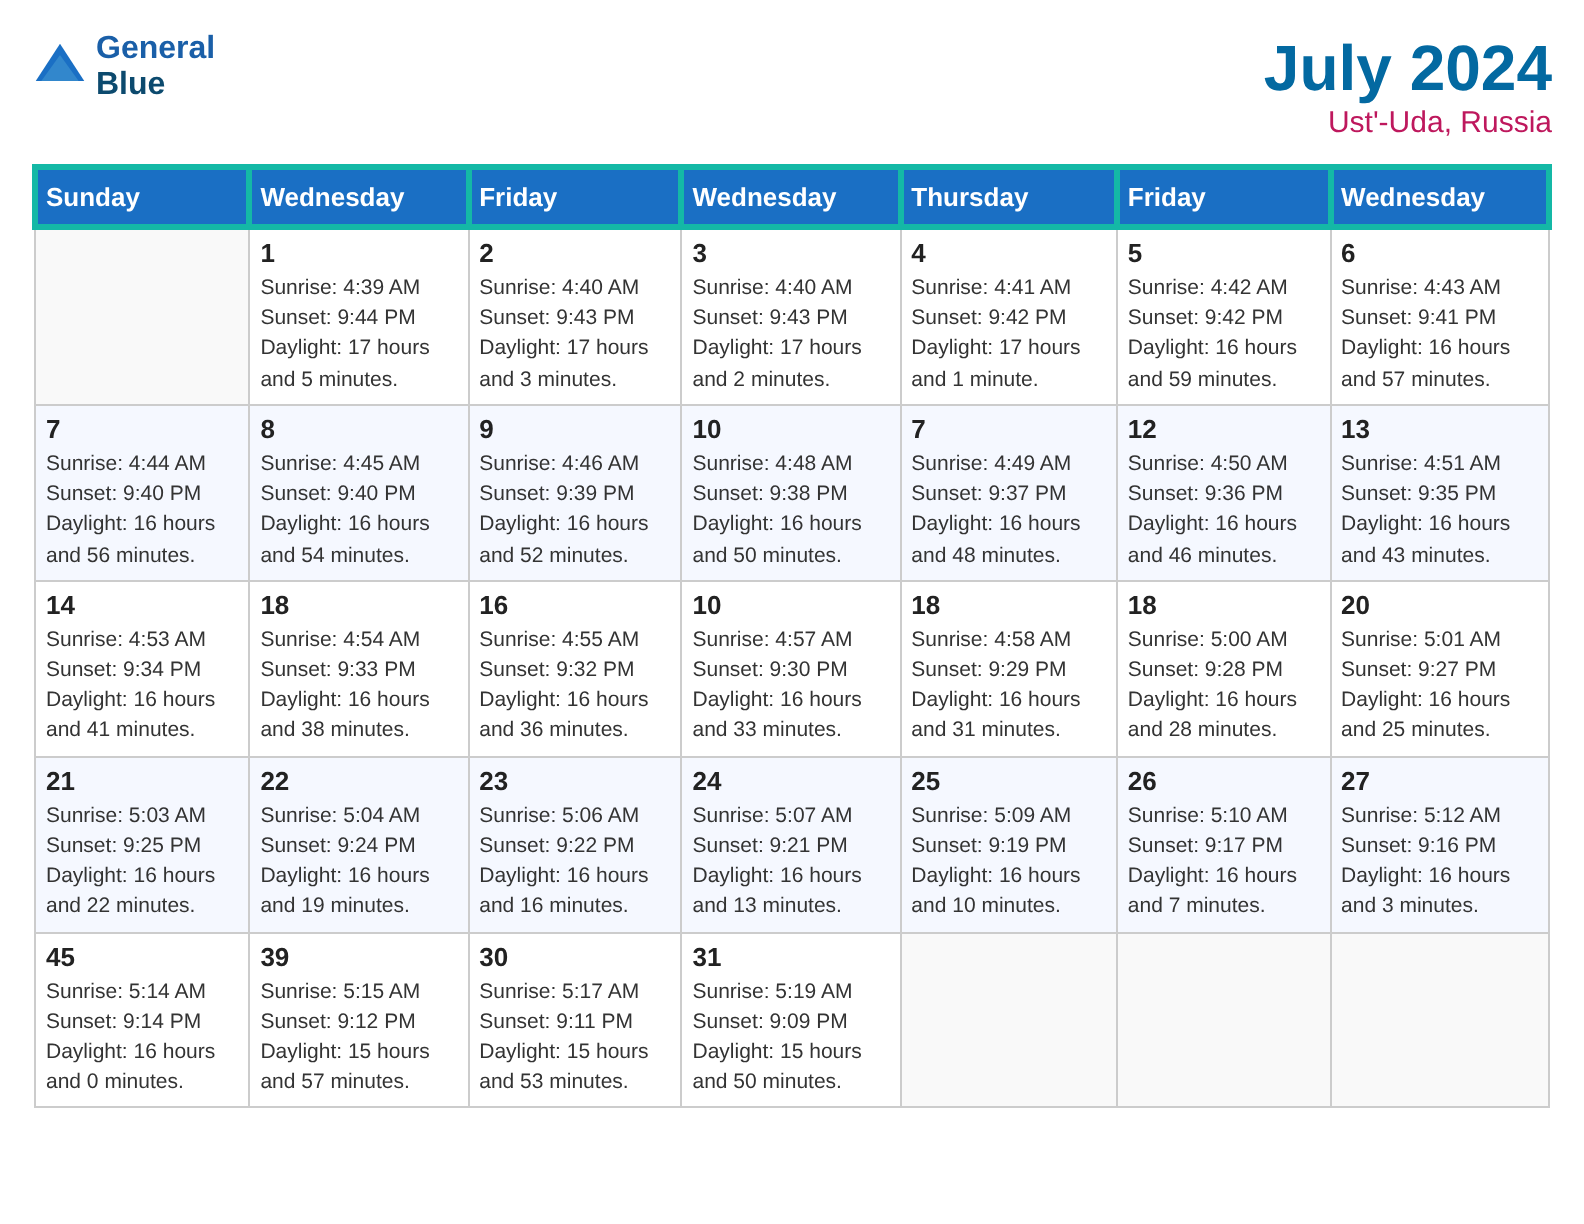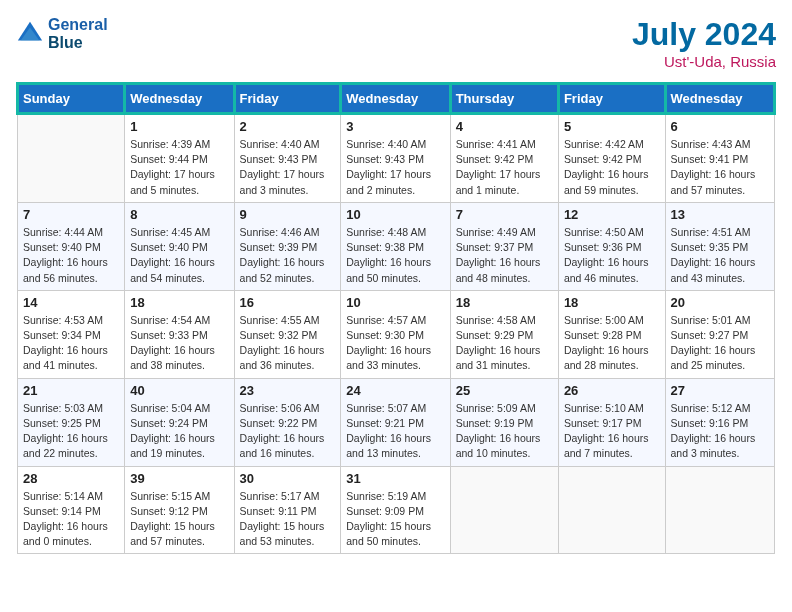--- a/index.html
+++ b/index.html
@@ -199,21 +199,21 @@
           <div class="day-number">20</div>
           <div class="day-info">Sunrise: 5:01 AM<br>Sunset: 9:27 PM<br>Daylight: 16 hours and 25 minutes.</div>
         </td>
       </tr>
       <tr>
         <td>
           <div class="day-number">21</div>
           <div class="day-info">Sunrise: 5:03 AM<br>Sunset: 9:25 PM<br>Daylight: 16 hours and 22 minutes.</div>
         </td>
         <td>
-          <div class="day-number">40</div>
+          <div class="day-number">22</div>
           <div class="day-info">Sunrise: 5:04 AM<br>Sunset: 9:24 PM<br>Daylight: 16 hours and 19 minutes.</div>
         </td>
         <td>
           <div class="day-number">23</div>
           <div class="day-info">Sunrise: 5:06 AM<br>Sunset: 9:22 PM<br>Daylight: 16 hours and 16 minutes.</div>
         </td>
         <td>
           <div class="day-number">24</div>
           <div class="day-info">Sunrise: 5:07 AM<br>Sunset: 9:21 PM<br>Daylight: 16 hours and 13 minutes.</div>
         </td>
@@ -225,21 +225,21 @@
           <div class="day-number">26</div>
           <div class="day-info">Sunrise: 5:10 AM<br>Sunset: 9:17 PM<br>Daylight: 16 hours and 7 minutes.</div>
         </td>
         <td>
           <div class="day-number">27</div>
           <div class="day-info">Sunrise: 5:12 AM<br>Sunset: 9:16 PM<br>Daylight: 16 hours and 3 minutes.</div>
         </td>
       </tr>
       <tr>
         <td>
-          <div class="day-number">28</div>
+          <div class="day-number">45</div>
           <div class="day-info">Sunrise: 5:14 AM<br>Sunset: 9:14 PM<br>Daylight: 16 hours and 0 minutes.</div>
         </td>
         <td>
           <div class="day-number">39</div>
           <div class="day-info">Sunrise: 5:15 AM<br>Sunset: 9:12 PM<br>Daylight: 15 hours and 57 minutes.</div>
         </td>
         <td>
           <div class="day-number">30</div>
           <div class="day-info">Sunrise: 5:17 AM<br>Sunset: 9:11 PM<br>Daylight: 15 hours and 53 minutes.</div>
         </td>

